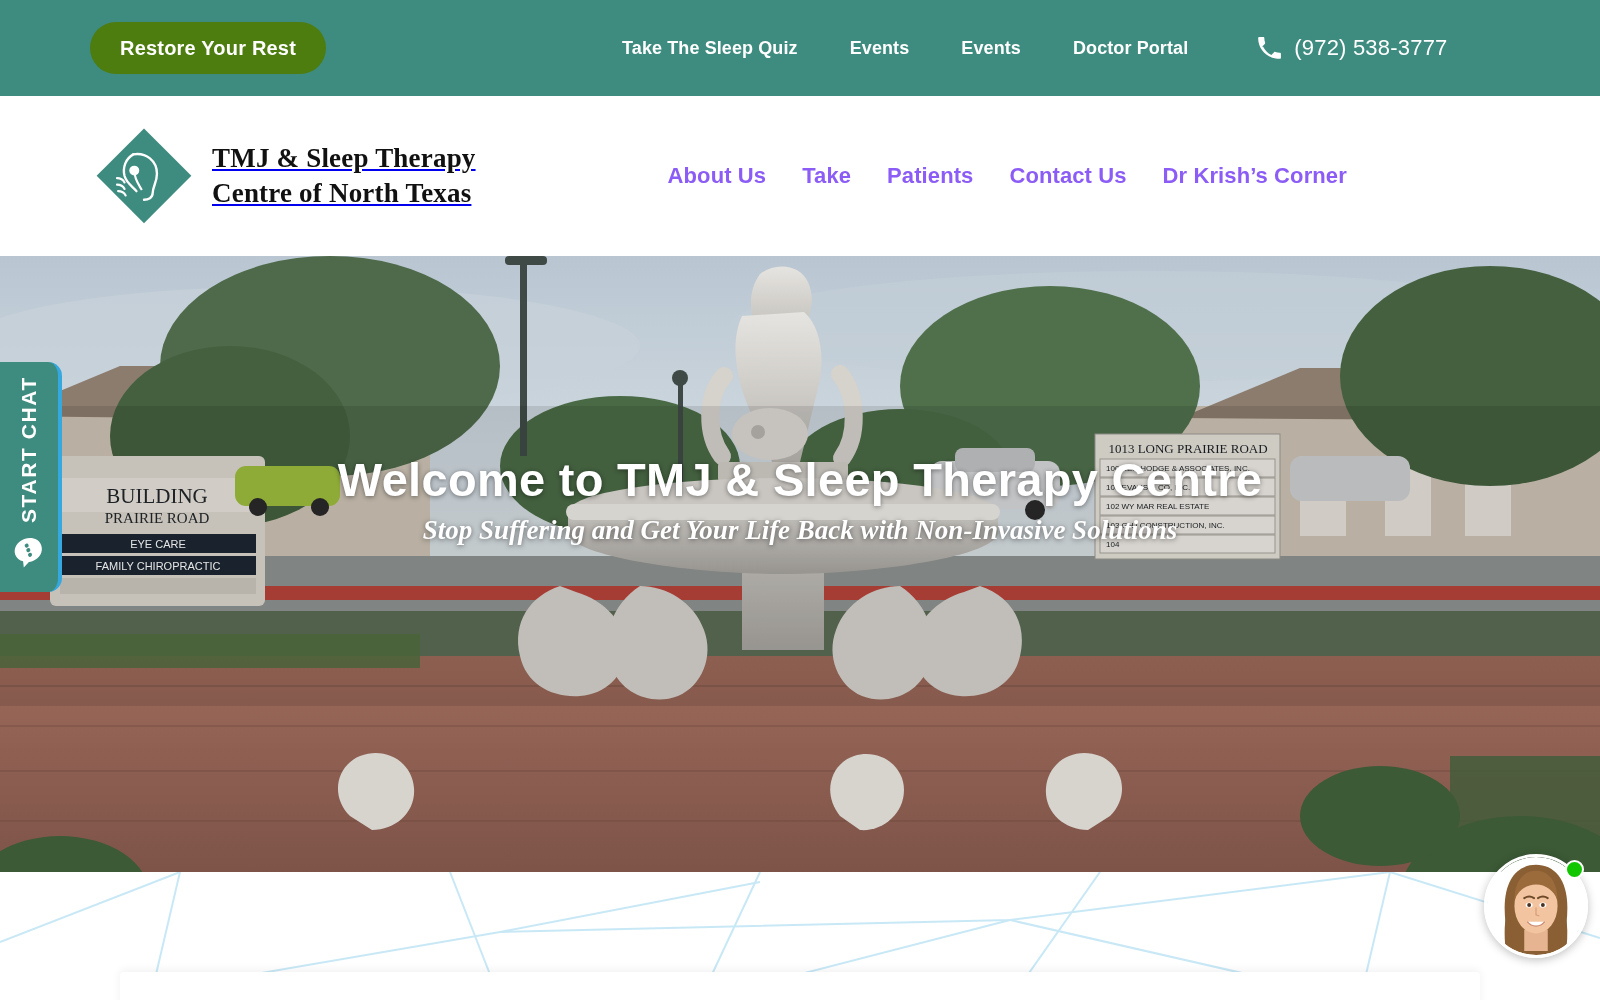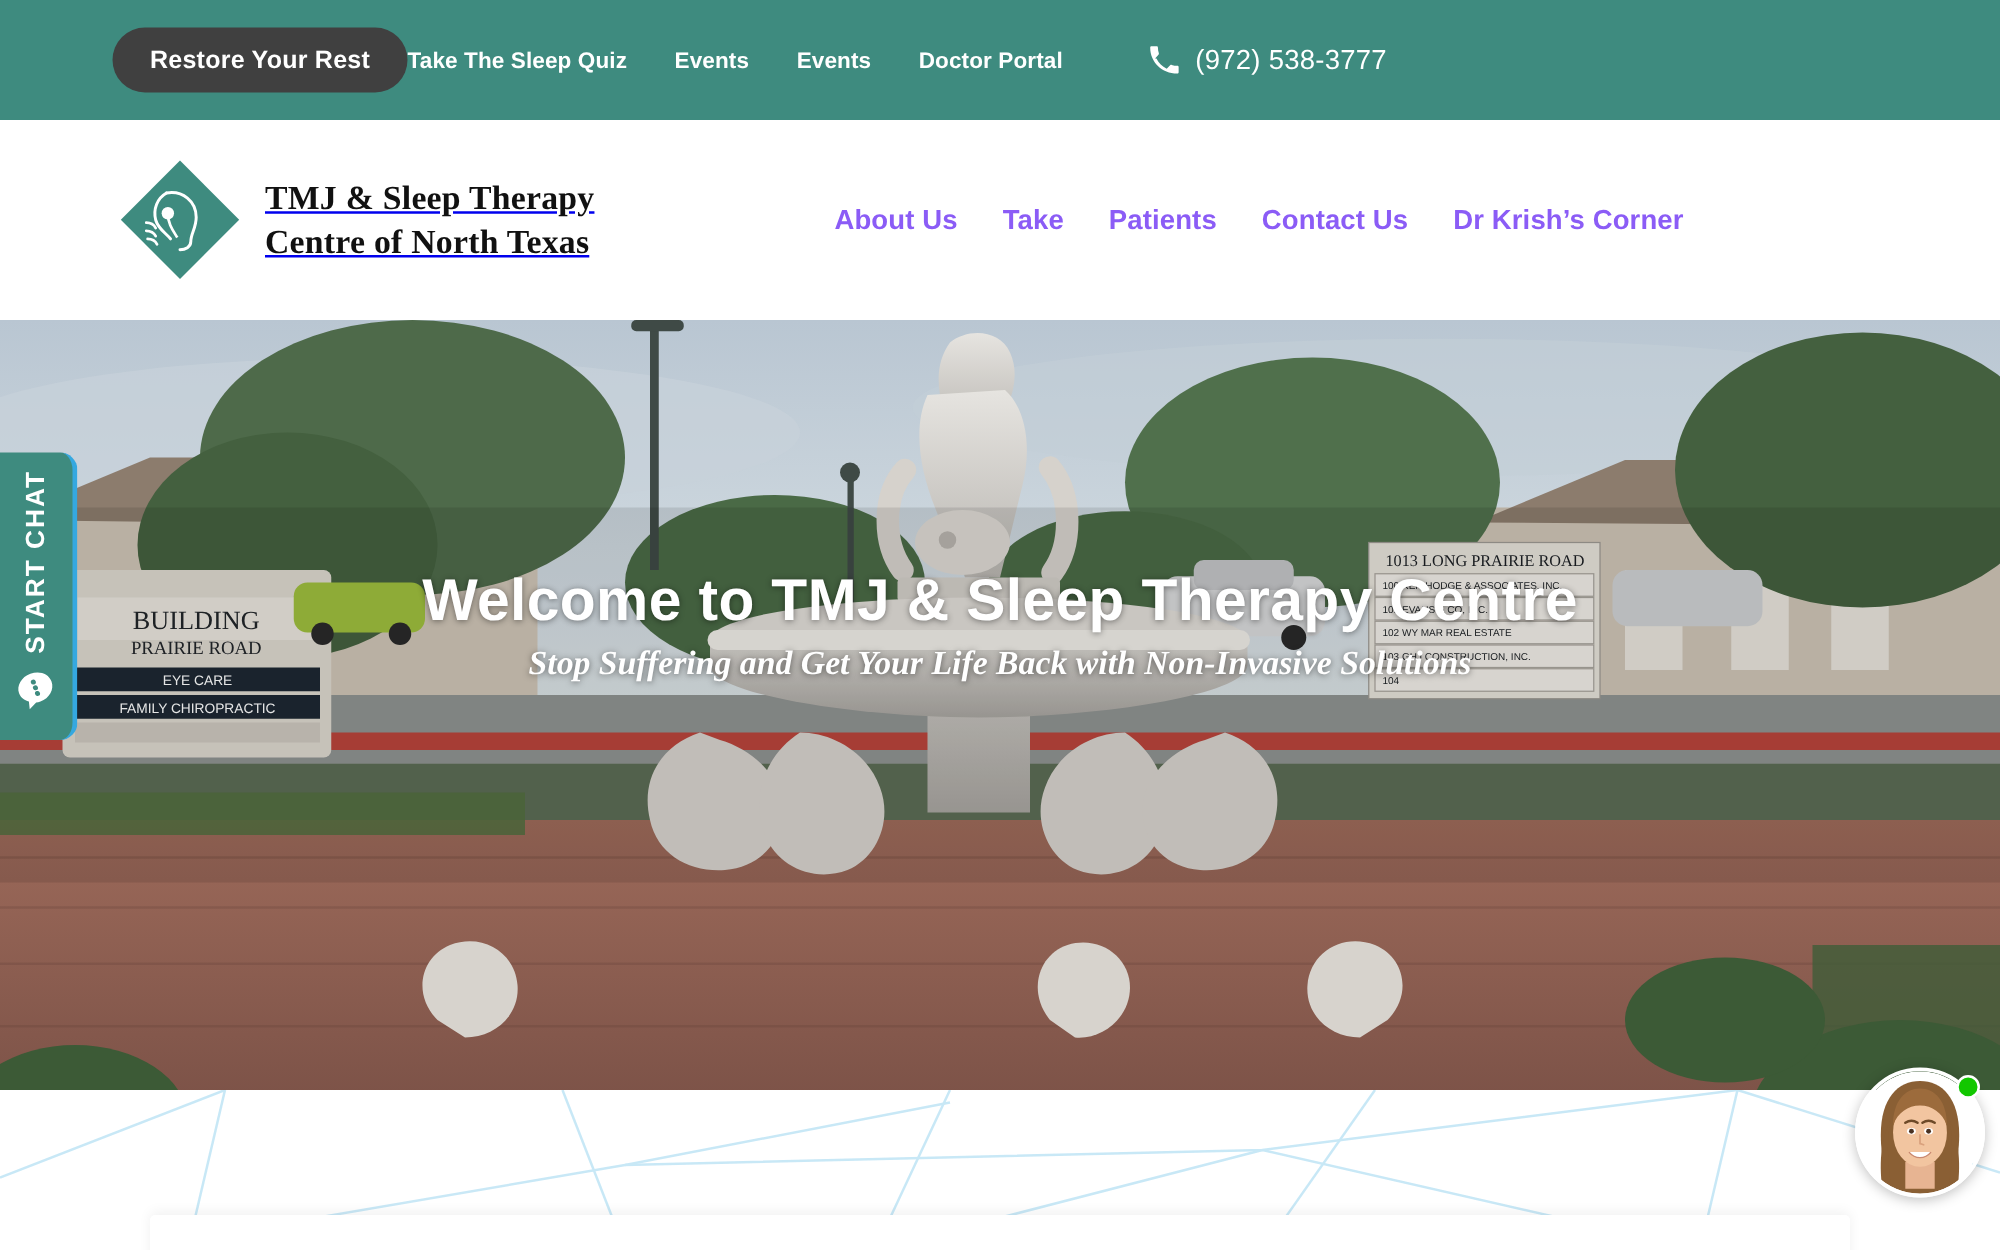--- a/index.html
+++ b/index.html
@@ -14,36 +14,37 @@
 
   
   .topbar {
     position: absolute; top: 0; left: 0;
     width: 1600px; height: 96px;
     background: #3e8b7f;
     display: flex; align-items: center;
   }
   .cta-btn {
     margin-left: 90px;
-    background: #404040;
+    background: #4d7c0f;
     color: #ffffff;
     border: none;
     border-radius: 28px;
     height: 52px;
     padding: 0 30px;
     font-family: "Liberation Sans", sans-serif;
     font-size: 20px;
     font-weight: bold;
     letter-spacing: .2px;
     cursor: pointer;
     white-space: nowrap;
   }
   .top-nav {
     display: flex; align-items: center;
-    gap: 38px;
+    gap: 52px;
+    margin-left: 296px;
   }
   .top-nav a {
     color: #ffffff;
     font-size: 18px;
     font-weight: bold;
     text-decoration: none;
     white-space: nowrap;
     letter-spacing: .1px;
   }
   .phone-wrap {

